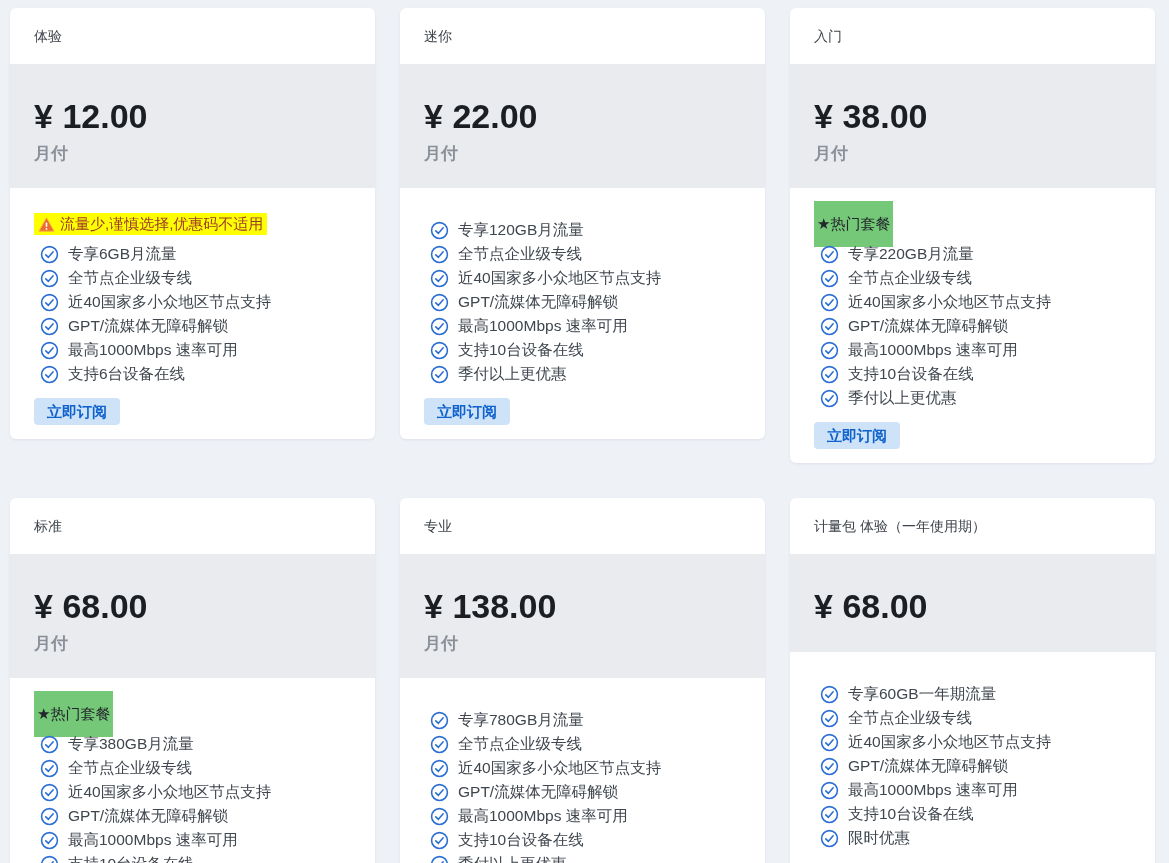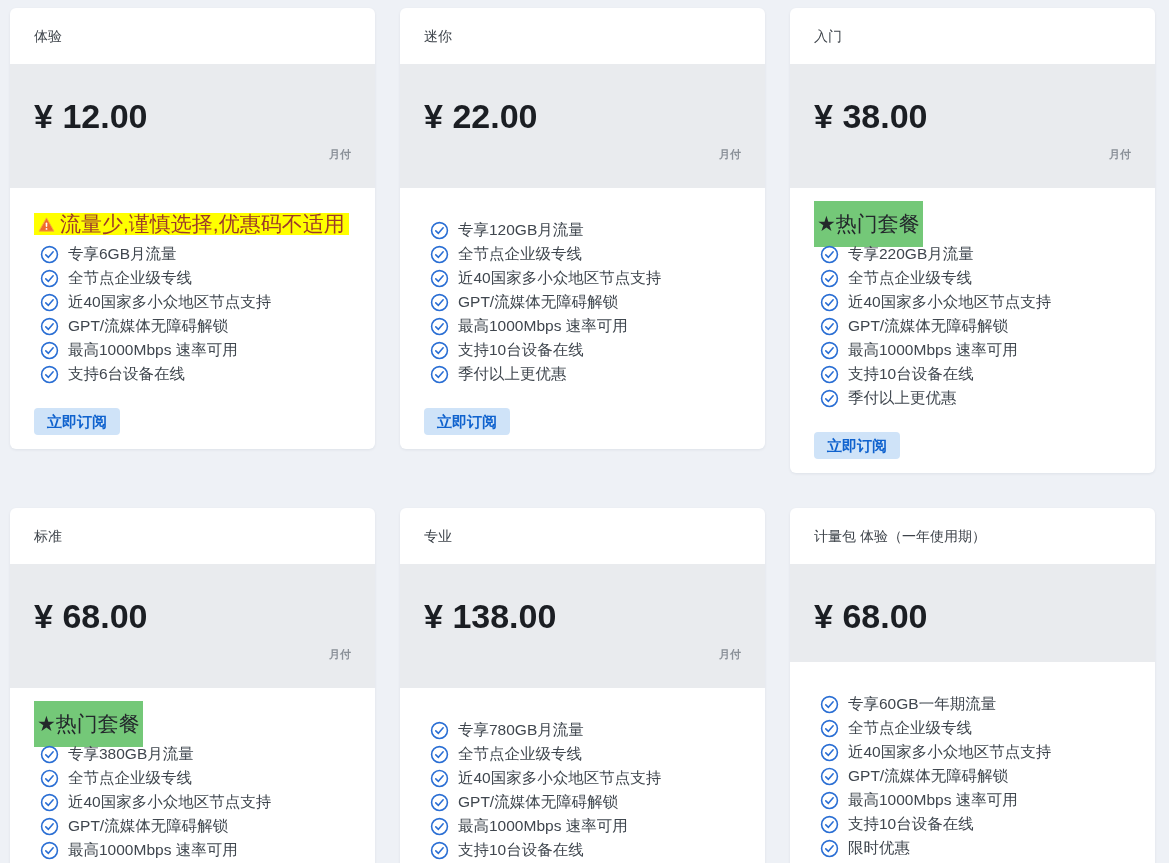--- a/index.html
+++ b/index.html
@@ -50,46 +50,45 @@
   }
   .price{
     font-size:34px;
     font-weight:bold;
     color:var(--price-color);
     line-height:44px;
     white-space:nowrap;
   }
   .period{
     margin-top:6px;
-    font-size:11px;
+    font-size:17px;
     font-weight:bold;
     color:var(--period-color);
     line-height:20px;
-    text-align:right;
   }
   .features{padding:24px 24px 14px;}
   .badge-row{height:24px;margin-bottom:4px;display:flex;align-items:center;}
   .badge{
     display:inline-flex;align-items:center;gap:5px;
-    padding:0 4px;font-size:21px;line-height:22px;white-space:nowrap;
+    padding:0 4px;font-size:15px;line-height:22px;white-space:nowrap;
   }
   .badge.warning{background:var(--warn-bg);color:var(--warn-text);}
   .badge.hot{background:var(--hot-bg);color:var(--hot-text);padding:12px 3px;text-align:right;}
   .feature-list{list-style:none;margin:6px;padding:0;}
   .feature-item{
     display:flex;align-items:center;gap:9px;
     height:24px;font-size:15.5px;color:var(--feature-color);
     white-space:nowrap;
   }
   .check-icon{display:inline-flex;flex:0 0 auto;color:var(--accent);}
   .check-icon svg{display:block;}
   .warn-icon{display:inline-flex;flex:0 0 auto;}
   .warn-icon svg{display:block;}
   .subscribe{
-    margin-top:16px;
+    margin-top:6px;
     border:none;
     background:var(--btn-bg);
     color:var(--btn-text);
     font-weight:bold;
     font-size:15px;
     line-height:15px;
     padding:6px 13px;
     border-radius:4px;
     font-family:inherit;
     cursor:pointer;

